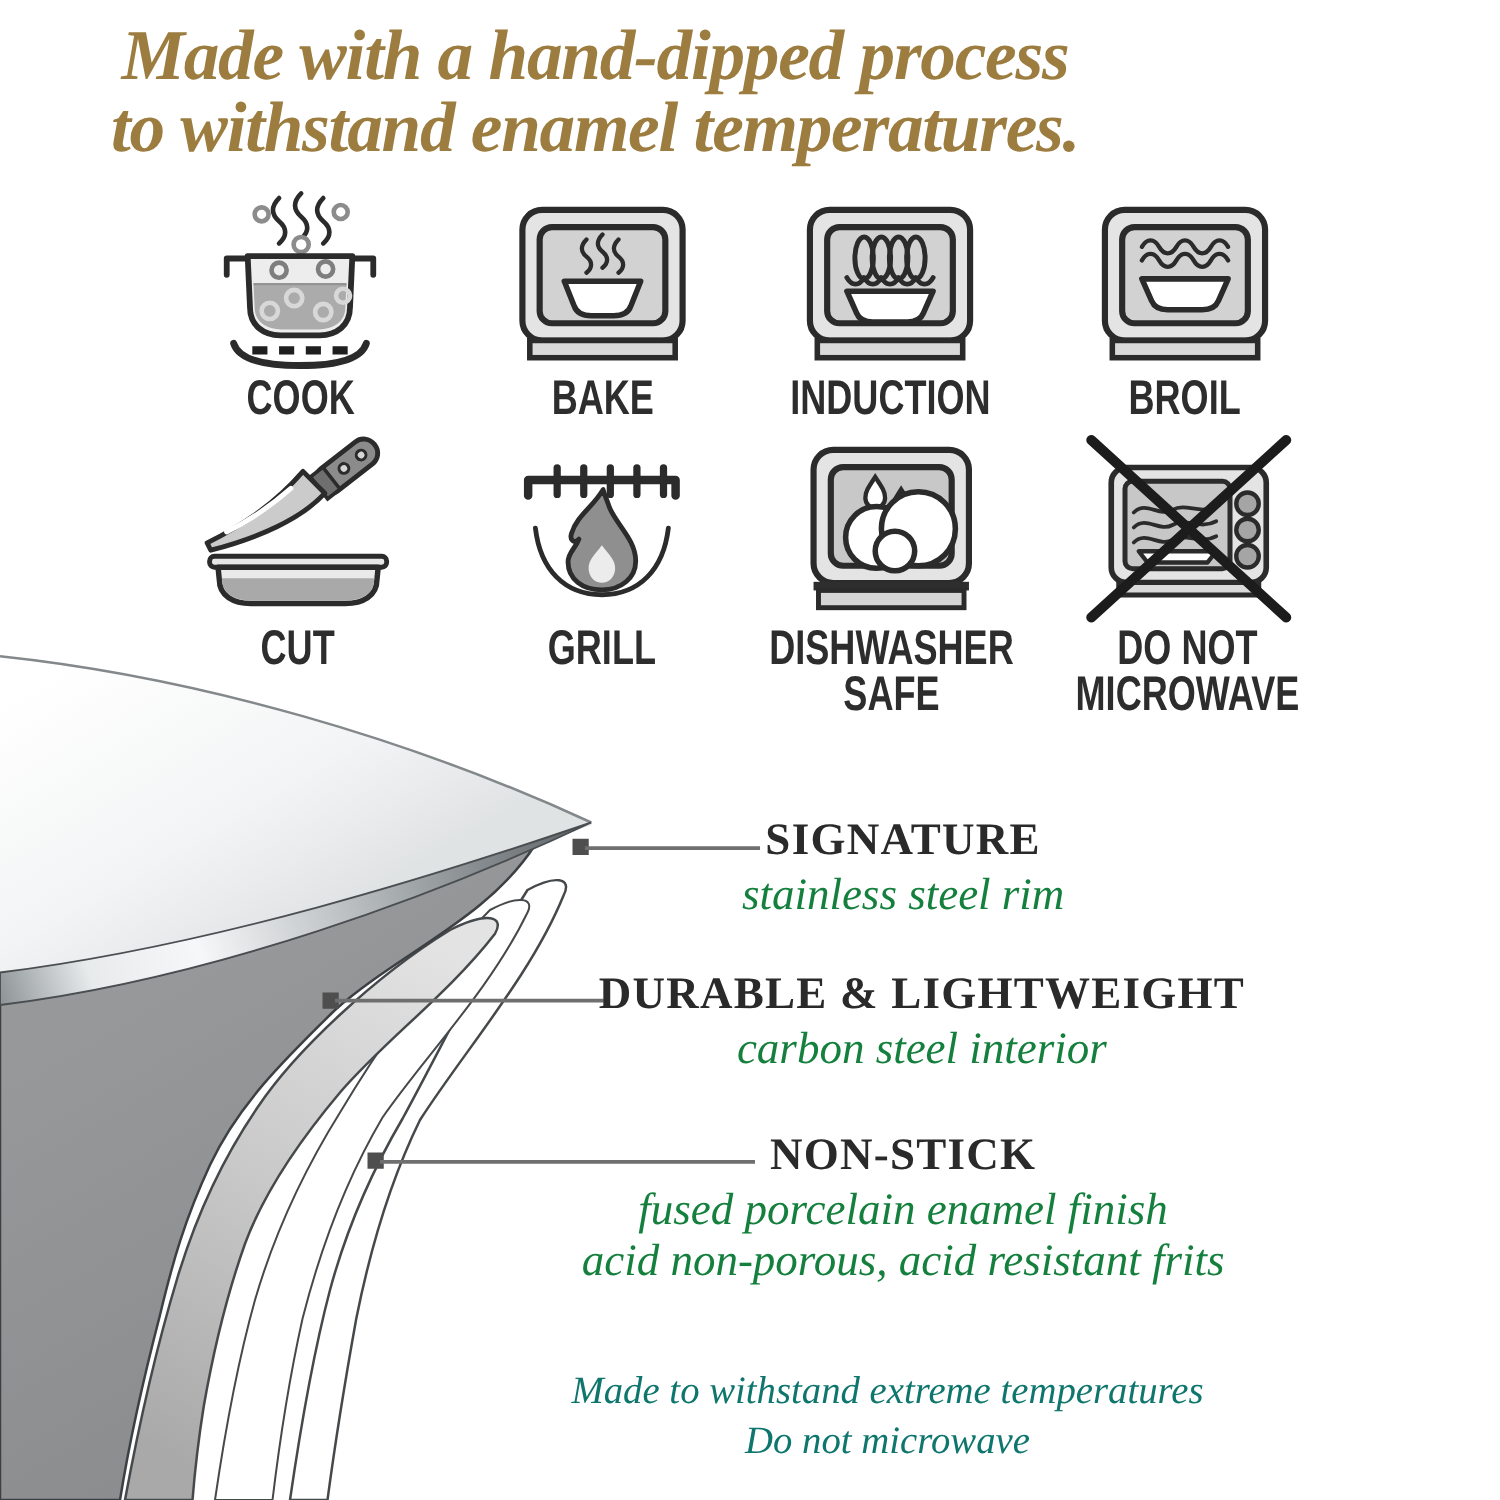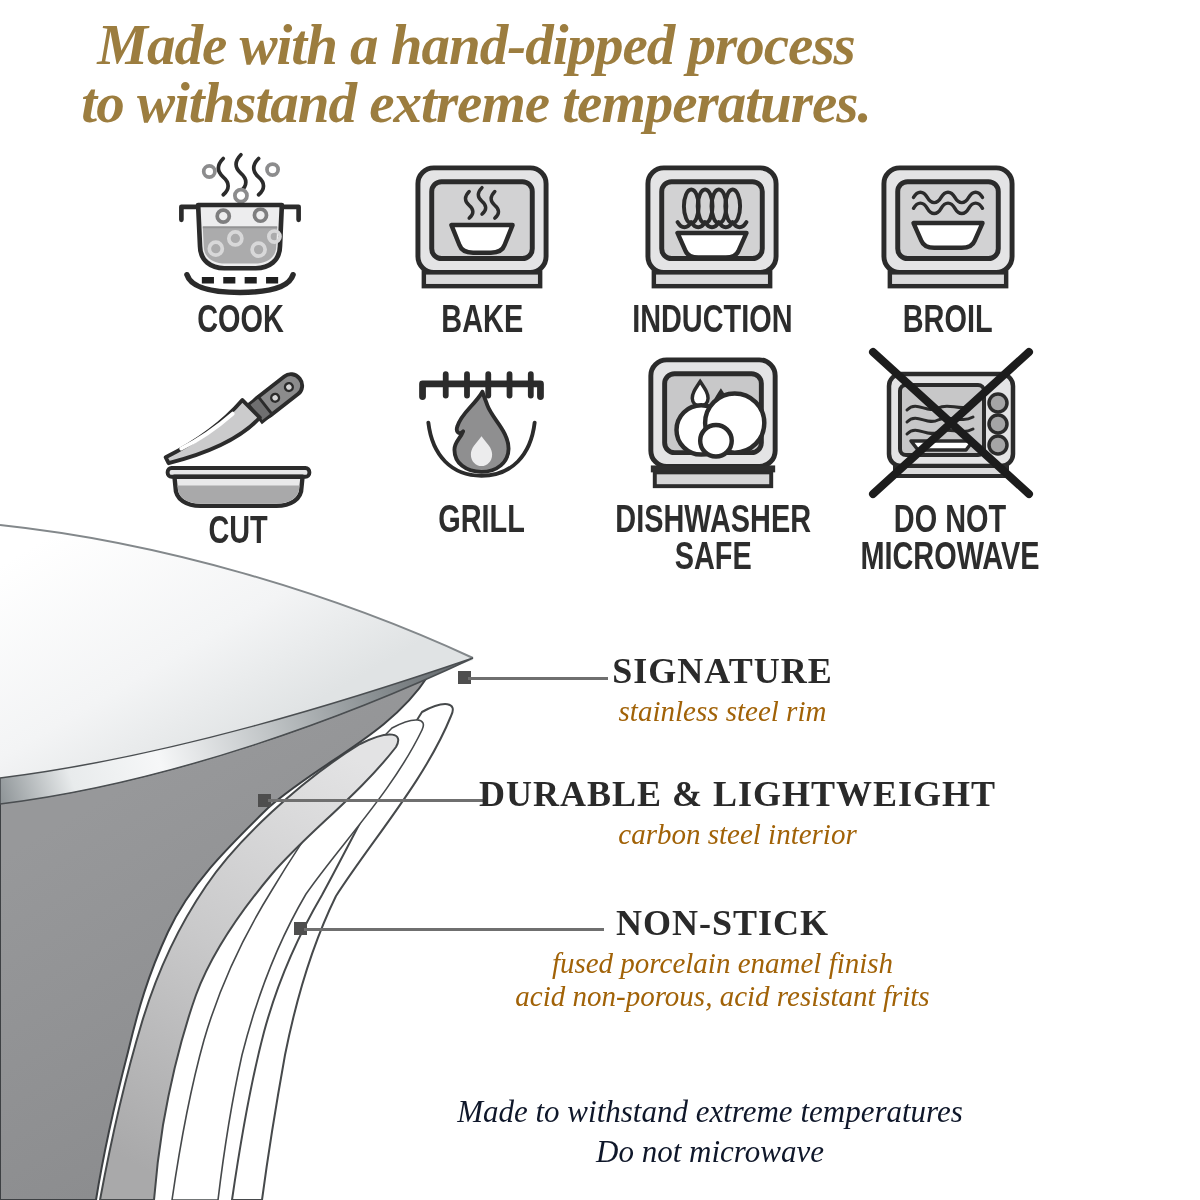--- a/index.html
+++ b/index.html
@@ -20,39 +20,39 @@
        color:#2d2d2d;line-height:0.95;text-align:center;transform:scaleX(0.74);
        transform-origin:center top;margin-top:2px;white-space:nowrap;}
   .lbl div:empty{display:none;}
   svg{display:block;}
   .st{stroke:#2b2b2b;stroke-linecap:round;stroke-linejoin:round;fill:none;}
 
   
   .callout{position:absolute;width:535px;text-align:center;color:#2a2a2a;}
   .callout .title{font-weight:bold;font-size:36px;letter-spacing:1px;line-height:1.0;}
   .callout .title div:empty{display:none;}
-  .callout .sub{font-style:italic;font-size:29px;line-height:1.15;margin-top:6px;color:#a16207;}
+  .callout .sub{font-style:italic;font-size:36px;line-height:1.15;margin-top:6px;color:#15803d;}
   .callout .sub div:empty{display:none;}
   .leader{position:absolute;height:3px;background:#6f6f6f;}
   .marker{position:absolute;width:13px;height:13px;background:#4e4e4e;}
 
   
   .footnote{position:absolute;left:400px;top:1092px;width:620px;text-align:center;
-            font-style:italic;font-size:31px;line-height:1.28;color:#0f172a;}
+            font-style:italic;font-size:31px;line-height:1.28;color:#0f766e;}
 
   .bowl{position:absolute;left:0;top:500px;}
 </style>
 </head>
 <body>
 
 <div class="canvas">
 
   <div class="headline">
     <div>Made with a hand-dipped process</div>
-    <div>to withstand extreme temperatures.</div>
+    <div>to withstand enamel temperatures.</div>
   </div>
 
   <div class="cell row1" style="left:119px;top:150px;">
     <div class="iconwrap">
       <svg width="140" height="147" viewBox="0 0 150 158">
         <path class="st" stroke-width="4" d="M57,8 c-7,7 -7,14 0,20 c7,6 7,13 0,19"></path>
         <path class="st" stroke-width="4" d="M76,4 c-7,7 -7,14 0,20 c7,6 7,13 0,19"></path>
         <path class="st" stroke-width="4" d="M95,8 c-7,7 -7,14 0,20 c7,6 7,13 0,19"></path>
         <circle cx="42" cy="22" r="6" fill="#fff" stroke="#8c8c8d" stroke-width="4"></circle>
         <circle cx="110" cy="20" r="6" fill="#fff" stroke="#8c8c8d" stroke-width="4"></circle>
@@ -122,21 +122,21 @@
         <path class="st" stroke-width="3.5" d="M40,49 c4,-7 10,-7 14,0 c4,7 10,7 14,0 c4,-7 10,-7 14,0 c4,7 10,7 14,0 c4,-7 10,-7 14,0"></path>
         <path d="M40,64 H110 L102,82 C100,87 95,89 89,89 H61 C55,89 50,87 48,82 Z" fill="#ffffff" stroke="#2b2b2b" stroke-width="4.5" stroke-linejoin="round"></path>
         <rect x="16" y="114" width="118" height="14" fill="#dadadb" stroke="#2b2b2b" stroke-width="4.5"></rect>
       </svg>
     </div>
     <div class="lbl">
       <div>BROIL</div>
     </div>
   </div>
 
-  <div class="cell row2" style="left:117px;top:363px;">
+  <div class="cell row2" style="left:117px;top:340px;gap:12px;">
     <div class="iconwrap">
       <svg width="165" height="146" viewBox="0 0 170 150">
         <g transform="rotate(-38 124 34)">
           <rect x="96" y="23" width="58" height="23" rx="11" fill="#8b8b8c" stroke="#2b2b2b" stroke-width="4"></rect>
           <rect x="96" y="23" width="13" height="23" fill="#6f6f70" stroke="#2b2b2b" stroke-width="3"></rect>
           <circle cx="122" cy="34.5" r="4" fill="#d6d6d7" stroke="#2b2b2b" stroke-width="2.5"></circle>
           <circle cx="140" cy="34.5" r="4" fill="#d6d6d7" stroke="#2b2b2b" stroke-width="2.5"></circle>
         </g>
         <path d="M10,97 C36,84 64,67 89,38 L107,56 C88,77 52,93 13,103 Z" fill="#cbcbcc" stroke="#2b2b2b" stroke-width="4" stroke-linejoin="round"></path>
         <path d="M26,88 C46,78 63,66 79,52" stroke="#ffffff" stroke-width="4" fill="none" stroke-linecap="round"></path>

